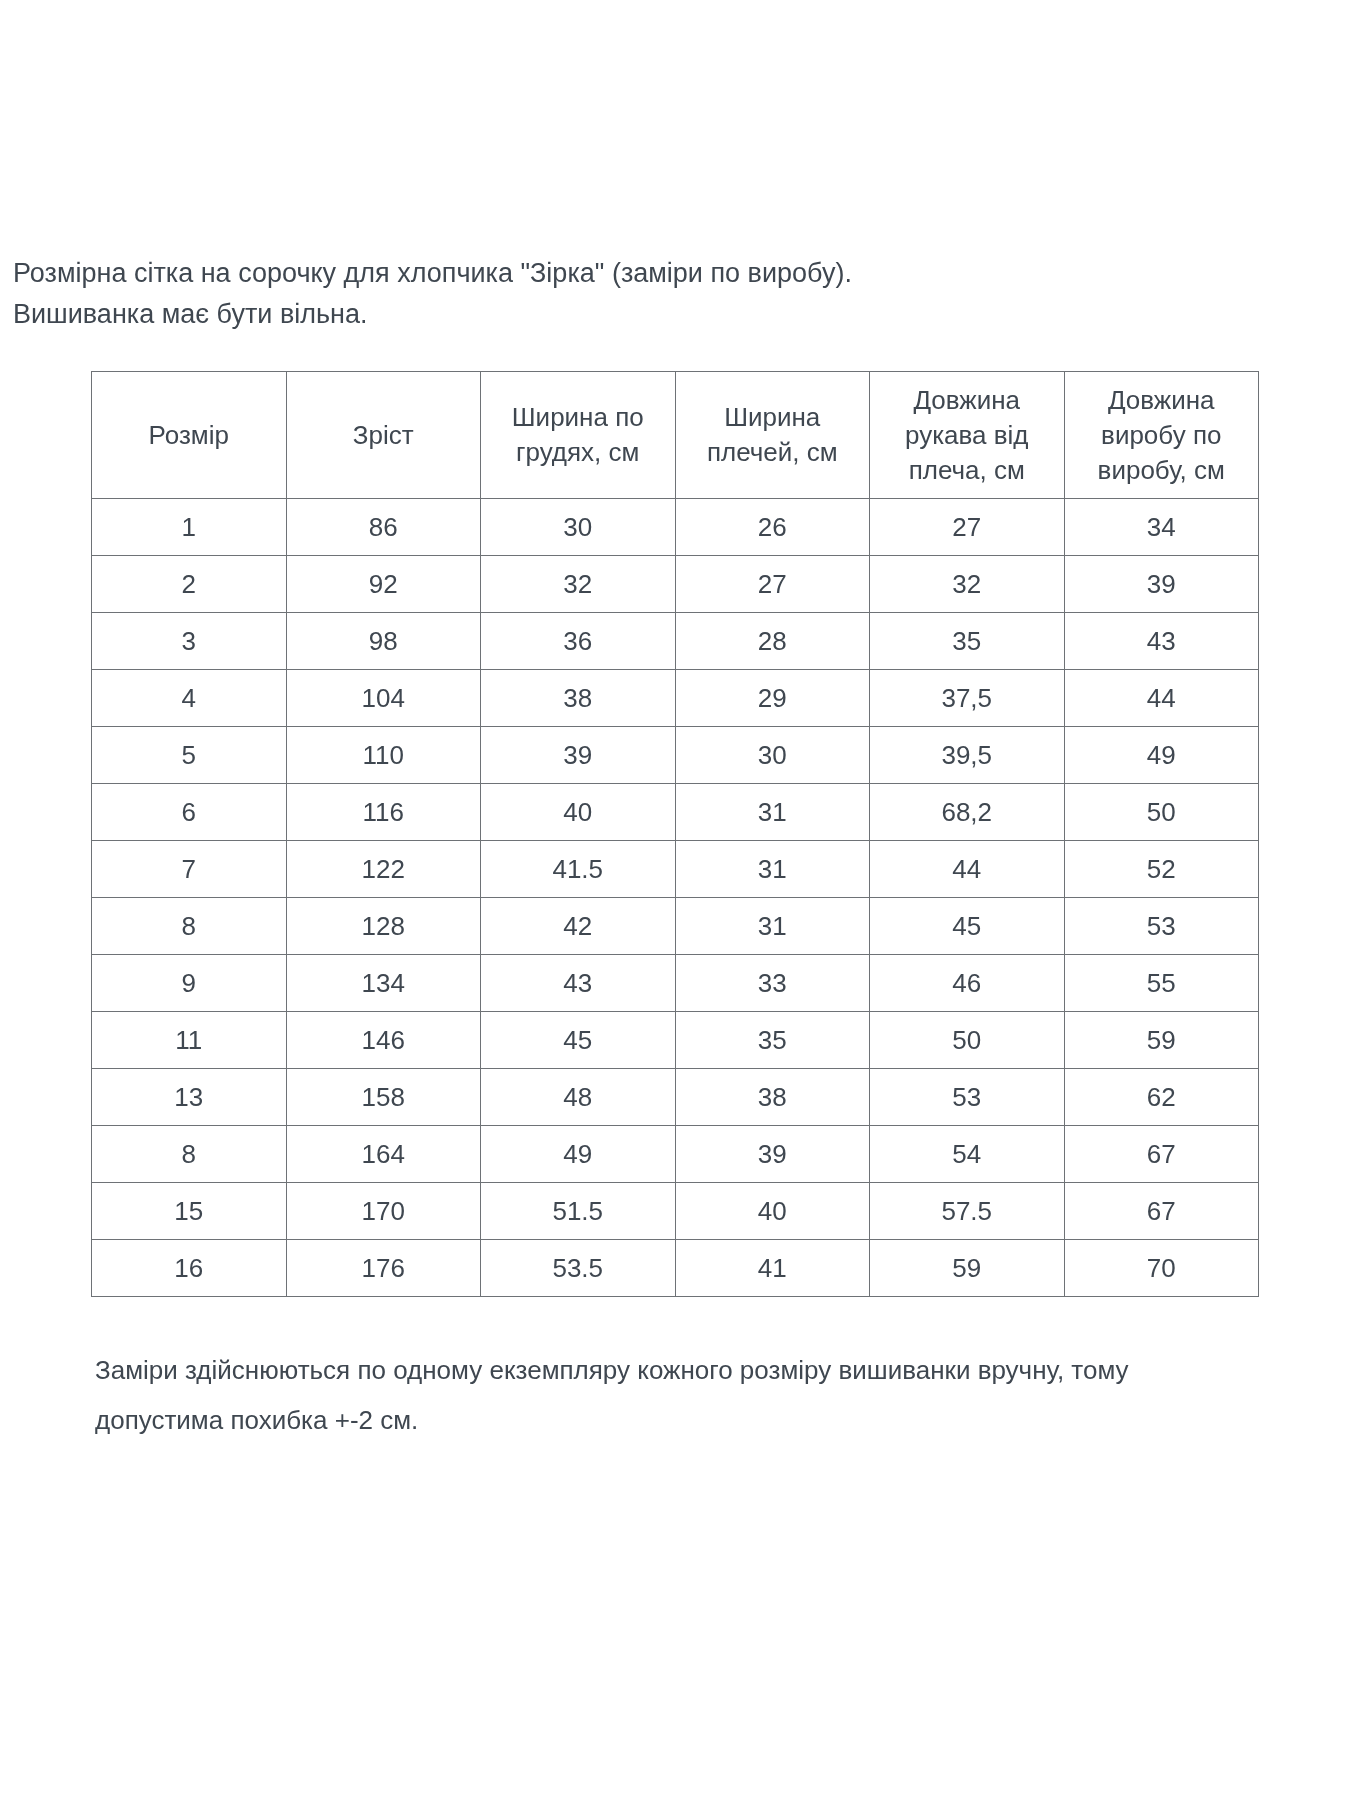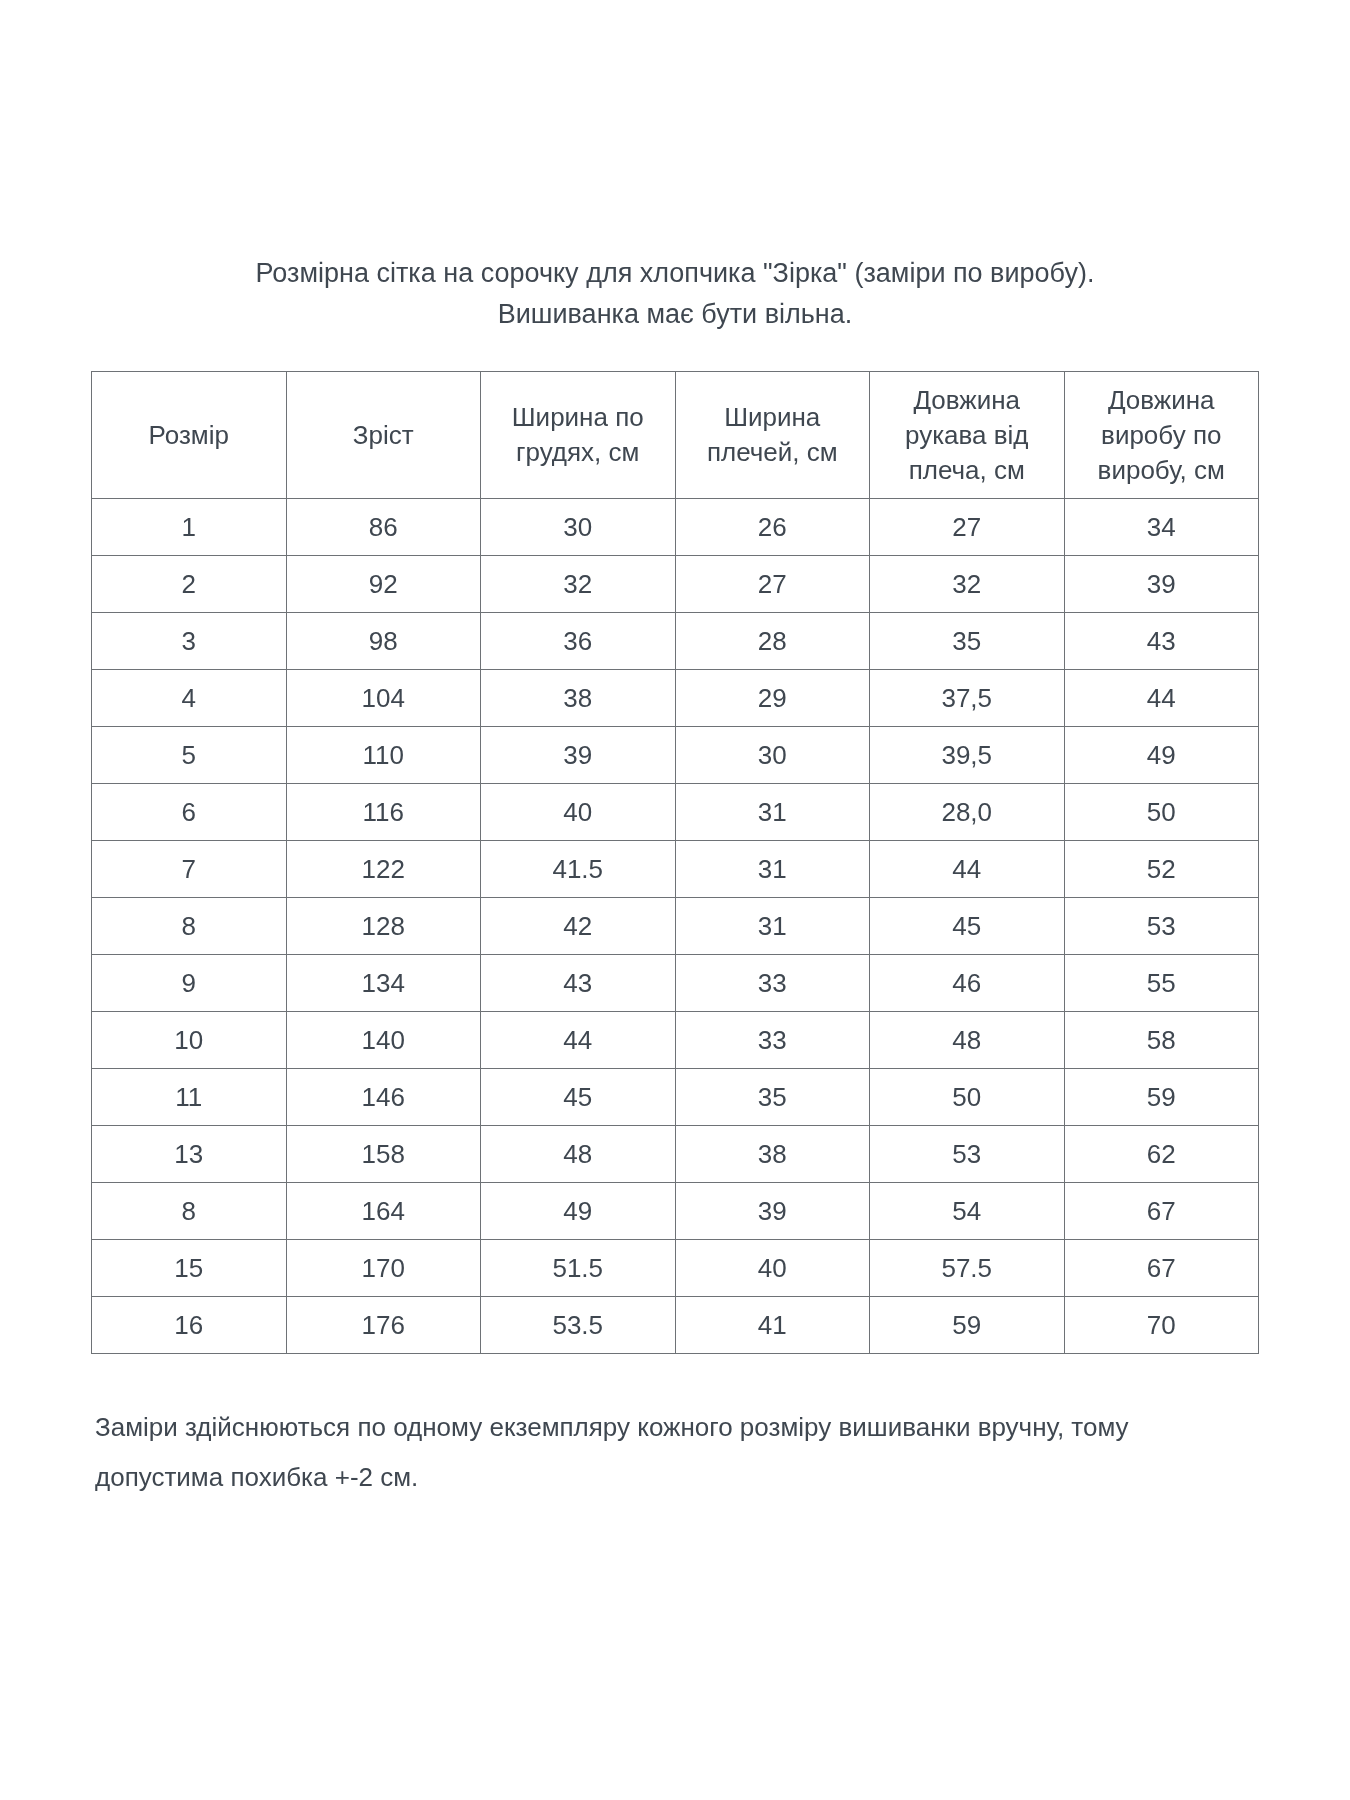--- a/index.html
+++ b/index.html
@@ -14,24 +14,24 @@
     color: #3f4750;
     -webkit-font-smoothing: antialiased;
   }
   .page {
     width: 1350px;
     height: 1800px;
     overflow: hidden;
   }
   .title-block {
     margin-top: 253px;
-    text-align: center;
     font-size: 27px;
     line-height: 41px;
     color: #3f4750;
+    padding-left: 13px;
   }
   table.size-chart {
     border-collapse: collapse;
     table-layout: fixed;
     width: 1168px;
     margin: 36px auto 0 auto;
   }
   table.size-chart th,
   table.size-chart td {
     border: 1px solid #6e7276;
@@ -119,21 +119,21 @@
         <td>39</td>
         <td>30</td>
         <td>39,5</td>
         <td>49</td>
       </tr>
       <tr>
         <td>6</td>
         <td>116</td>
         <td>40</td>
         <td>31</td>
-        <td>28,0</td>
+        <td>68,2</td>
         <td>50</td>
       </tr>
       <tr>
         <td>7</td>
         <td>122</td>
         <td>41.5</td>
         <td>31</td>
         <td>44</td>
         <td>52</td>
       </tr>
@@ -147,28 +147,20 @@
       </tr>
       <tr>
         <td>9</td>
         <td>134</td>
         <td>43</td>
         <td>33</td>
         <td>46</td>
         <td>55</td>
       </tr>
       <tr>
-        <td>10</td>
-        <td>140</td>
-        <td>44</td>
-        <td>33</td>
-        <td>48</td>
-        <td>58</td>
-      </tr>
-      <tr>
         <td>11</td>
         <td>146</td>
         <td>45</td>
         <td>35</td>
         <td>50</td>
         <td>59</td>
       </tr>
       <tr>
         <td>13</td>
         <td>158</td>

